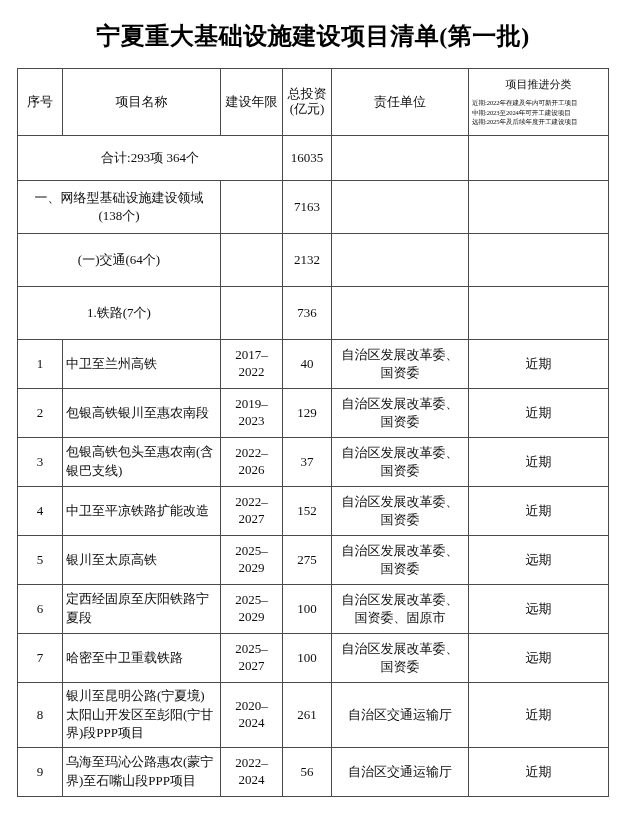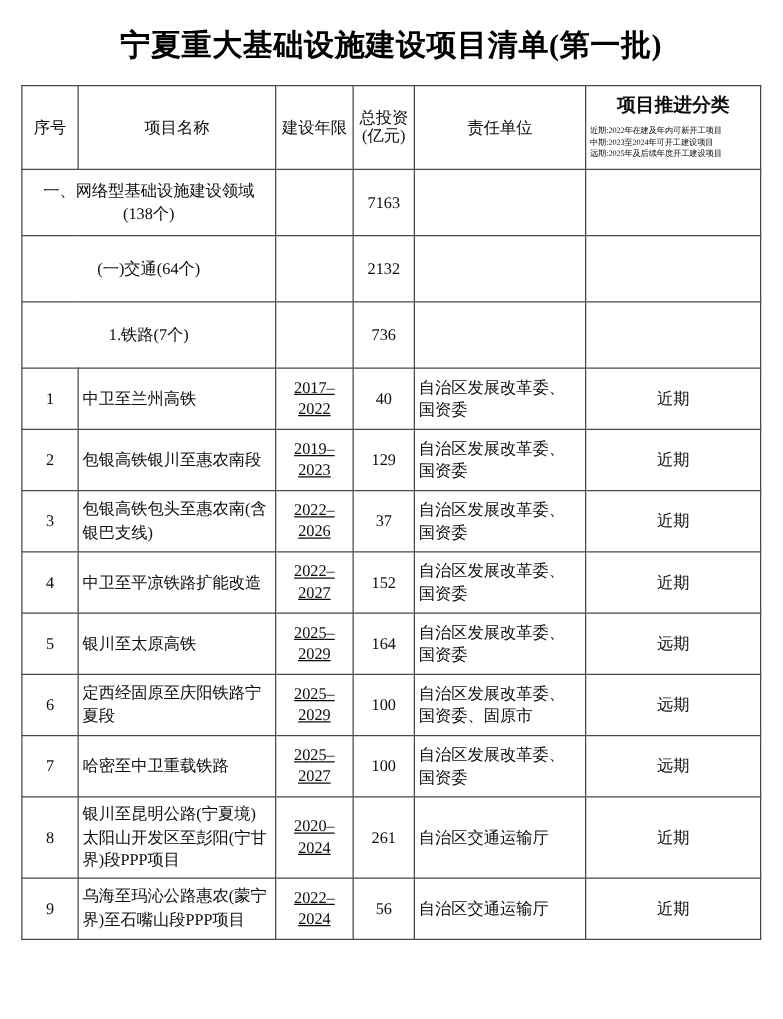--- a/index.html
+++ b/index.html
@@ -60,22 +60,22 @@
     font-size: 14.5px;
     height: 62px;
     line-height: 1.15;
   }
   th.hd-cat {
     text-align: center;
     font-weight: bold;
     padding: 3px 4px 4px 4px;
   }
   .cat-title {
-    font-size: 15px;
-    font-weight: bold;
+    font-size: 11px;
+    font-weight: normal;
     display: block;
     margin-bottom: 6px;
   }
   .cat-sub {
     display: block;
     font-size: 6.6px;
     font-weight: normal;
     line-height: 1.45;
     text-align: left;
     letter-spacing: -0.1px;
@@ -105,23 +105,23 @@
     font-size: 13px;
     line-height: 1.45;
     padding-left: 5px;
     padding-right: 4px;
   }
   td.years {
     text-align: center;
     font-size: 13px;
     line-height: 1.3;
     white-space: pre-line;
-    text-decoration: underline;
   }
   td.unit {
+    text-align: center;
     font-size: 13px;
     line-height: 1.4;
   }
   td.cat {
     text-align: center;
     font-size: 13px;
   }
   td.blank { background: #ffffff; }
   tr.data-row td { height: 44px; }
   tr.tall td { height: 60px; }
@@ -155,20 +155,26 @@
         <th class="hd-cat">
           <span class="cat-title">项目推进分类</span>
           <span class="cat-sub">近期:2022年在建及年内可新开工项目</span>
           <span class="cat-sub">中期:2023至2024年可开工建设项目</span>
           <span class="cat-sub">远期:2025年及后续年度开工建设项目</span>
         </th>
       </tr>
     </thead>
     <tbody>
 
+      <tr>
+        <td class="total-cell" colspan="3">合计:293项 364个</td>
+        <td class="num">16035</td>
+        <td class="blank"></td>
+        <td class="blank"></td>
+      </tr>
 
       <tr>
         <td class="section-cell" colspan="2">一、网络型基础设施建设领域<br>(138个)</td>
         <td class="blank"></td>
         <td class="num">7163</td>
         <td class="blank"></td>
         <td class="blank"></td>
       </tr>
 
       <tr>
@@ -220,21 +226,21 @@
         <td class="years">2022–<br>2027</td>
         <td class="num">152</td>
         <td class="unit">自治区发展改革委、<br>国资委</td>
         <td class="cat">近期</td>
       </tr>
 
       <tr class="data-row">
         <td class="idx">5</td>
         <td class="name">银川至太原高铁</td>
         <td class="years">2025–<br>2029</td>
-        <td class="num">164</td>
+        <td class="num">275</td>
         <td class="unit">自治区发展改革委、<br>国资委</td>
         <td class="cat">远期</td>
       </tr>
 
       <tr class="data-row">
         <td class="idx">6</td>
         <td class="name">定西经固原至庆阳铁路宁夏段</td>
         <td class="years">2025–<br>2029</td>
         <td class="num">100</td>
         <td class="unit">自治区发展改革委、<br>国资委、固原市</td>

